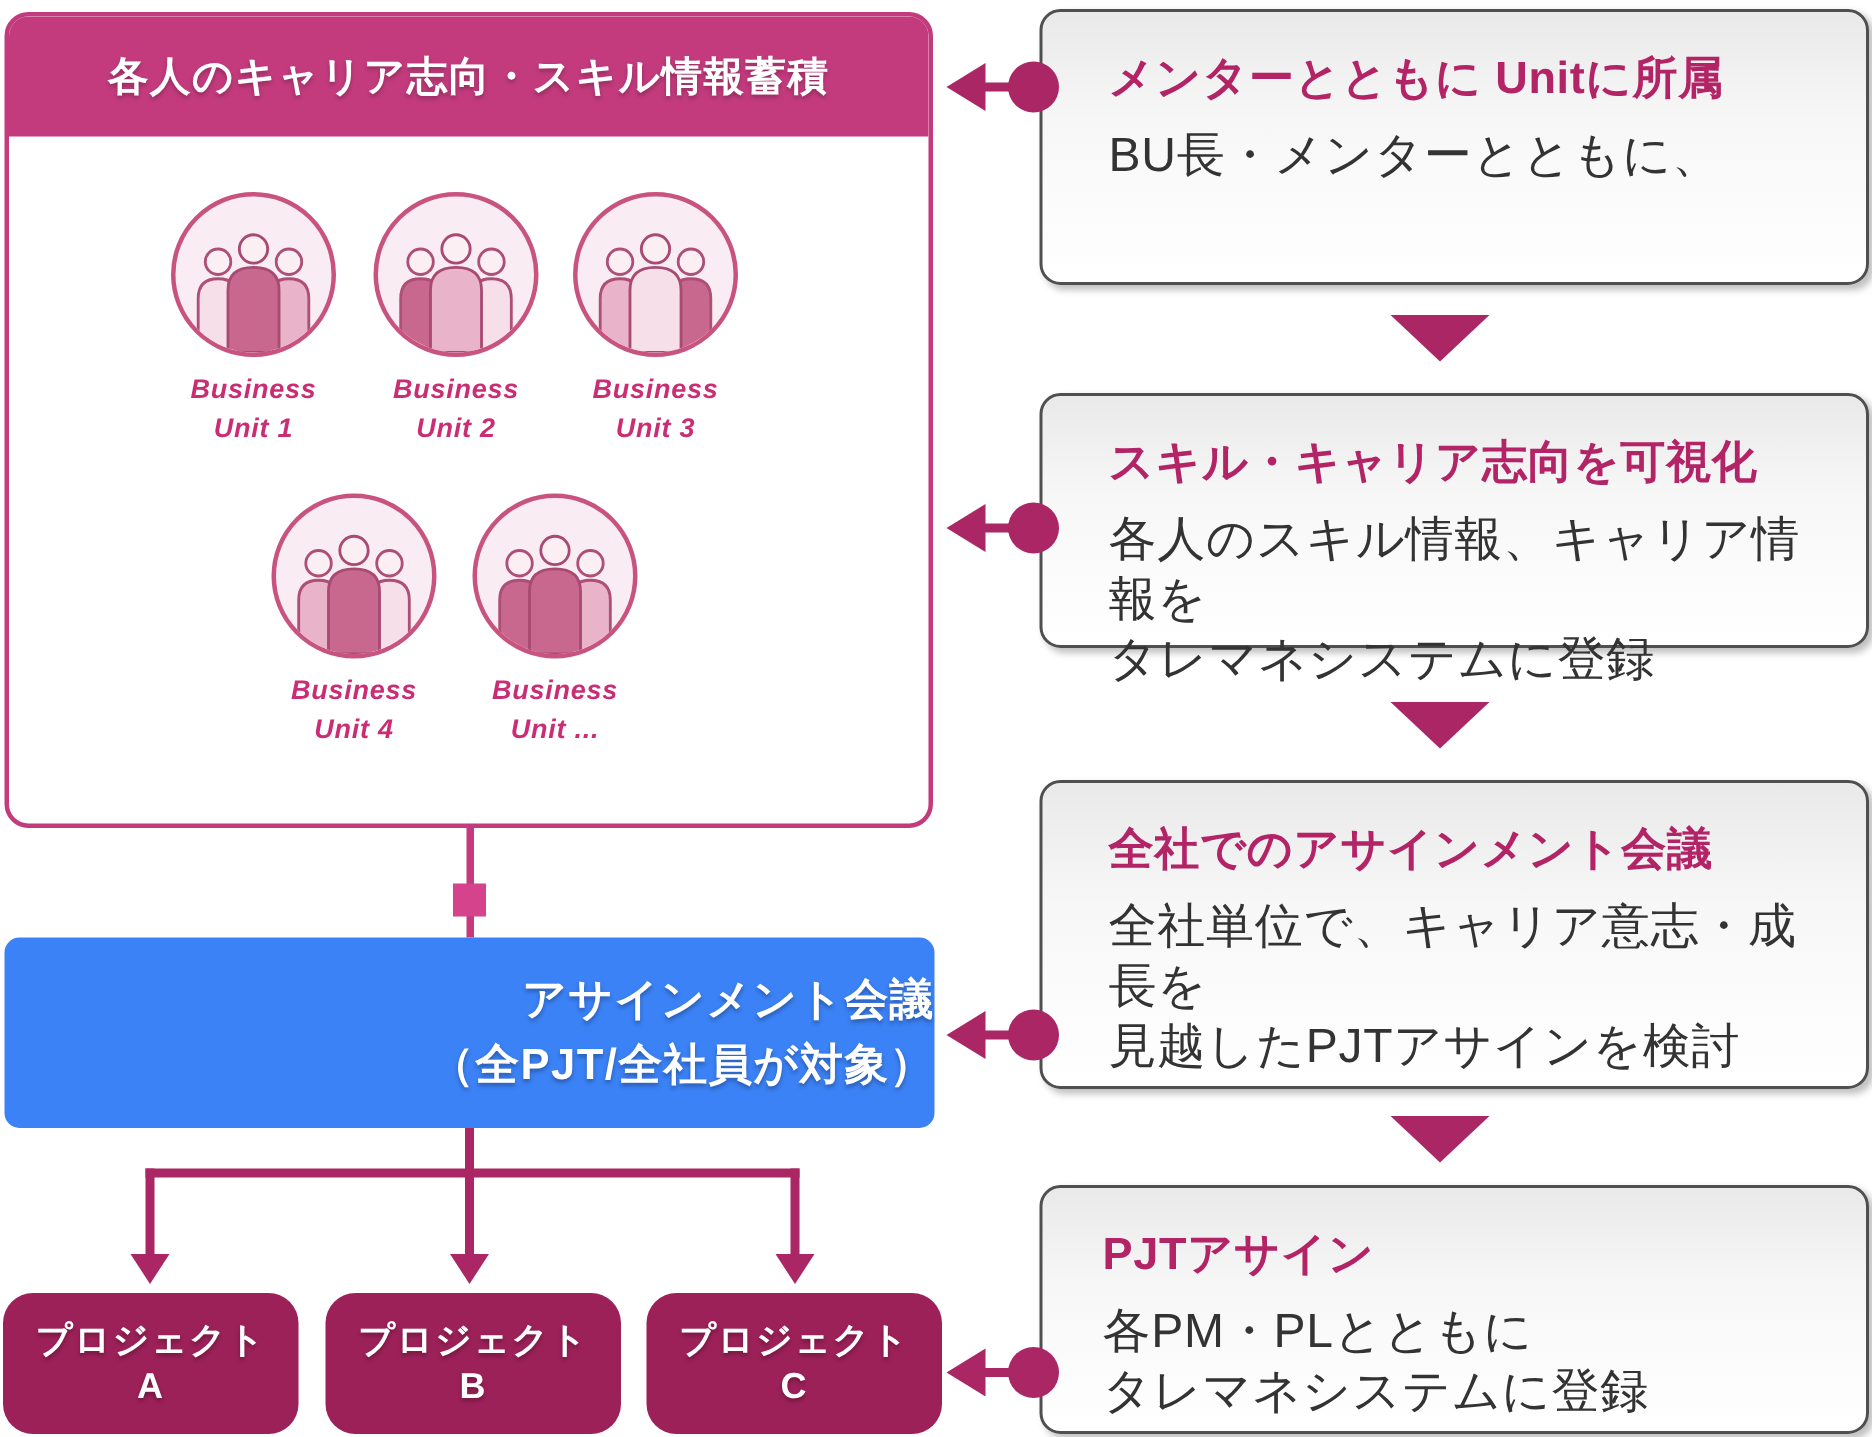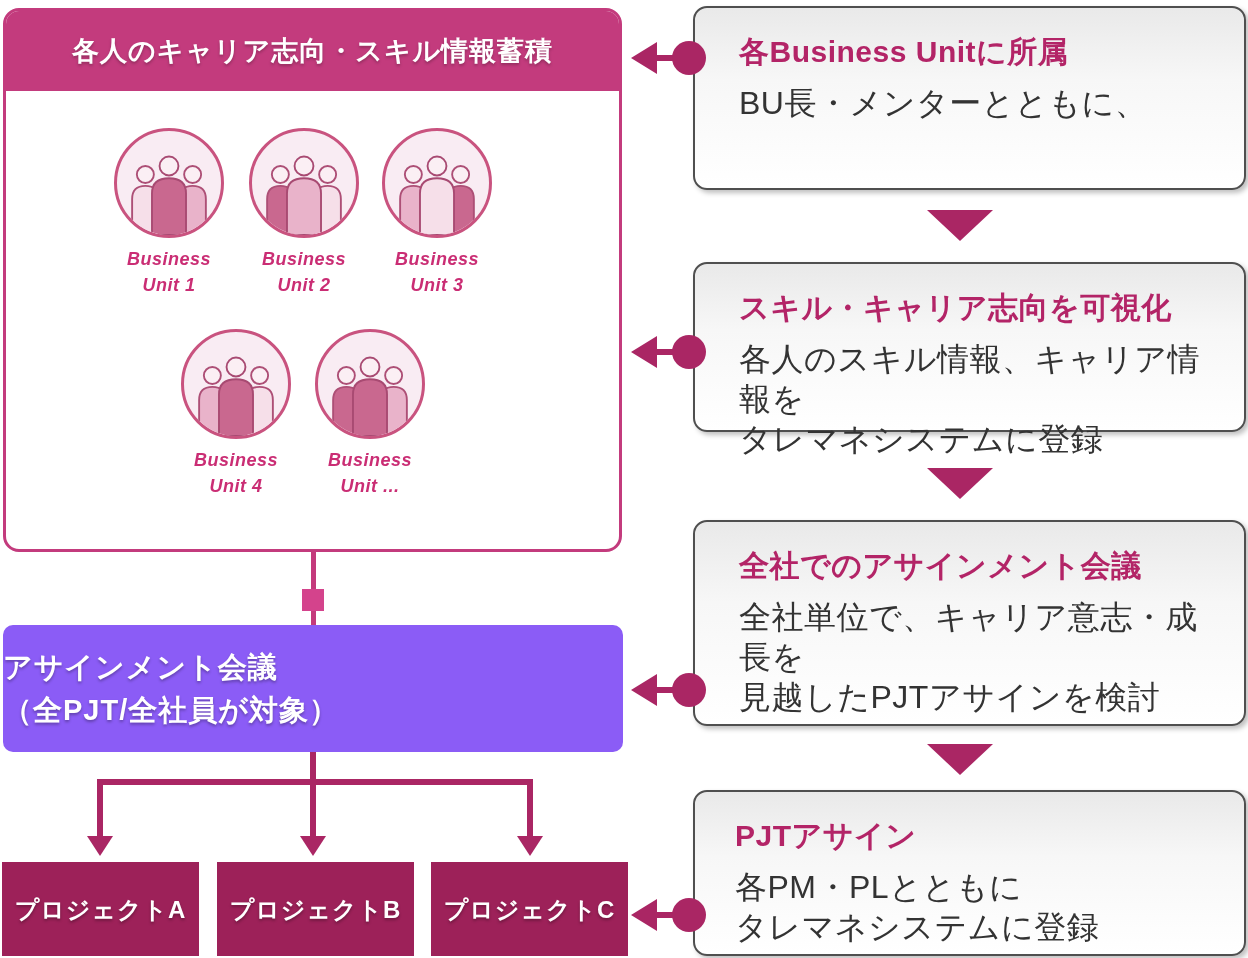--- a/index.html
+++ b/index.html
@@ -26,31 +26,31 @@
   .unit-circle svg{display:block;width:104px;height:104px;}
   .unit-label{
     margin-top:8px;color:#ca2d74;font-size:18px;font-weight:bold;font-style:italic;
     line-height:26px;letter-spacing:0.5px;
   }
   
   .conn-line{position:absolute;left:311px;top:552px;width:5px;height:73px;background:#c43a7c;}
   .conn-square{position:absolute;left:302px;top:589px;width:22px;height:22px;background:#d4438c;}
   
   .meeting{
-    position:absolute;left:3px;top:625px;width:620px;height:127px;background:#8b5cf6;
-    border-radius:10px;display:flex;flex-direction:column;align-items:flex-start;justify-content:center;
+    position:absolute;left:3px;top:625px;width:620px;height:127px;background:#3b82f6;
+    border-radius:10px;display:flex;flex-direction:column;align-items:flex-end;justify-content:center;
     color:#ffffff;font-size:29px;font-weight:bold;line-height:43px;letter-spacing:1px;
     text-shadow:0 2px 3px rgba(0,0,0,0.3);
   }
   
   .branch{position:absolute;left:80px;top:752px;}
   
   .project{
-    position:absolute;top:862px;width:197px;height:94px;background:#9d2159;border-radius:0;
-    display:flex;flex-direction:row;align-items:center;justify-content:center;
+    position:absolute;top:862px;width:197px;height:94px;background:#9d2159;border-radius:20px;
+    display:flex;flex-direction:column;align-items:center;justify-content:center;
     color:#ffffff;font-size:24px;font-weight:bold;line-height:31px;letter-spacing:1px;
     text-shadow:0 2px 3px rgba(0,0,0,0.3);
   }
   .project.a{left:2px;} .project.b{left:217px;} .project.c{left:431px;}
   
   .card{
     position:absolute;left:693px;width:553px;box-sizing:border-box;
     border:2px solid #4f4f4f;border-radius:14px;
     background:linear-gradient(180deg,#e9e9e9 0%,#f7f7f7 40%,#ffffff 100%);
     box-shadow:3px 3px 5px rgba(0,0,0,0.25);
@@ -193,21 +193,21 @@
   <div class="project b">
     <div>プロジェクト</div>
     <div>B</div>
   </div>
   <div class="project c">
     <div>プロジェクト</div>
     <div>C</div>
   </div>
 
   <div class="card card1">
-    <div class="card-title">各Business Unitに所属</div>
+    <div class="card-title">メンターとともに Unitに所属</div>
     <div class="card-body">
       <div>BU長・メンターとともに、</div>
     </div>
   </div>
 
   <div class="card card2">
     <div class="card-title">スキル・キャリア志向を可視化</div>
     <div class="card-body">
       <div>各人のスキル情報、キャリア情報を</div>
       <div>タレマネシステムに登録</div>

